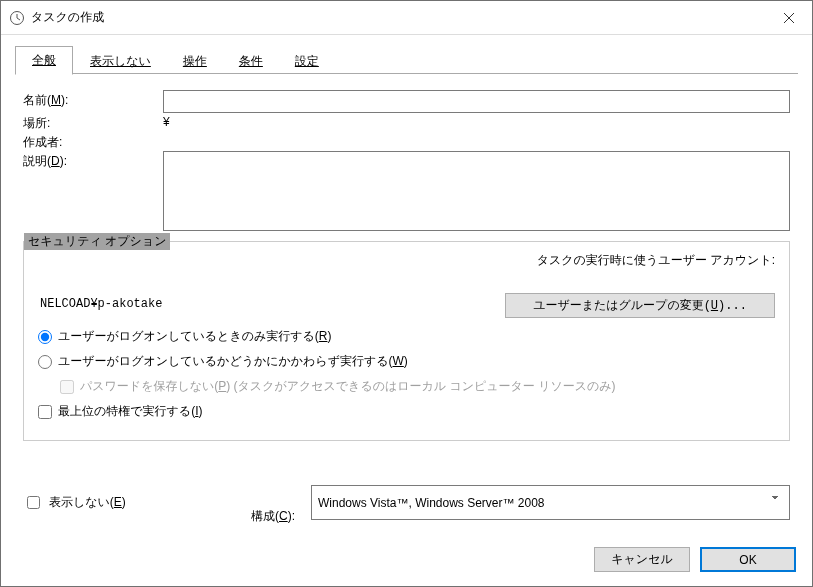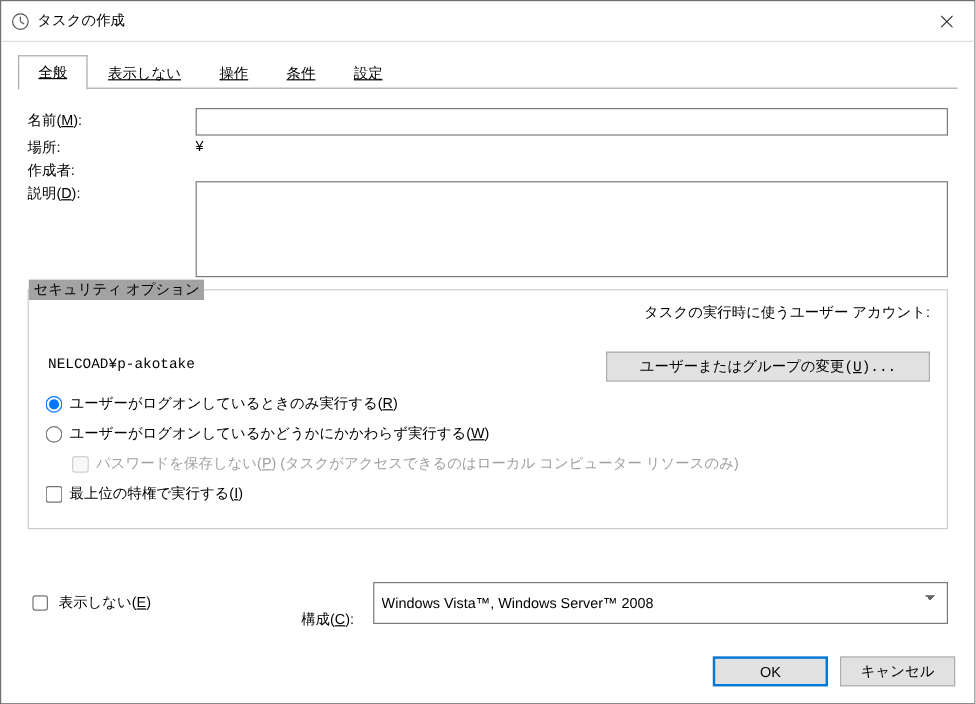--- a/index.html
+++ b/index.html
@@ -300,17 +300,17 @@
     </label>
     <span class="config-label">
       <span>構成(</span><u>C</u><span>):</span>
     </span>
     <select class="select-config">
       <option>Windows Vista™, Windows Server™ 2008</option>
     </select>
   </div>
 
   <div class="footer">
+    <button class="btn btn-cancel">キャンセル</button>
     <button class="btn btn-ok">OK</button>
-    <button class="btn btn-cancel">キャンセル</button>
   </div>
 
 </div>
 
 </body></html>

